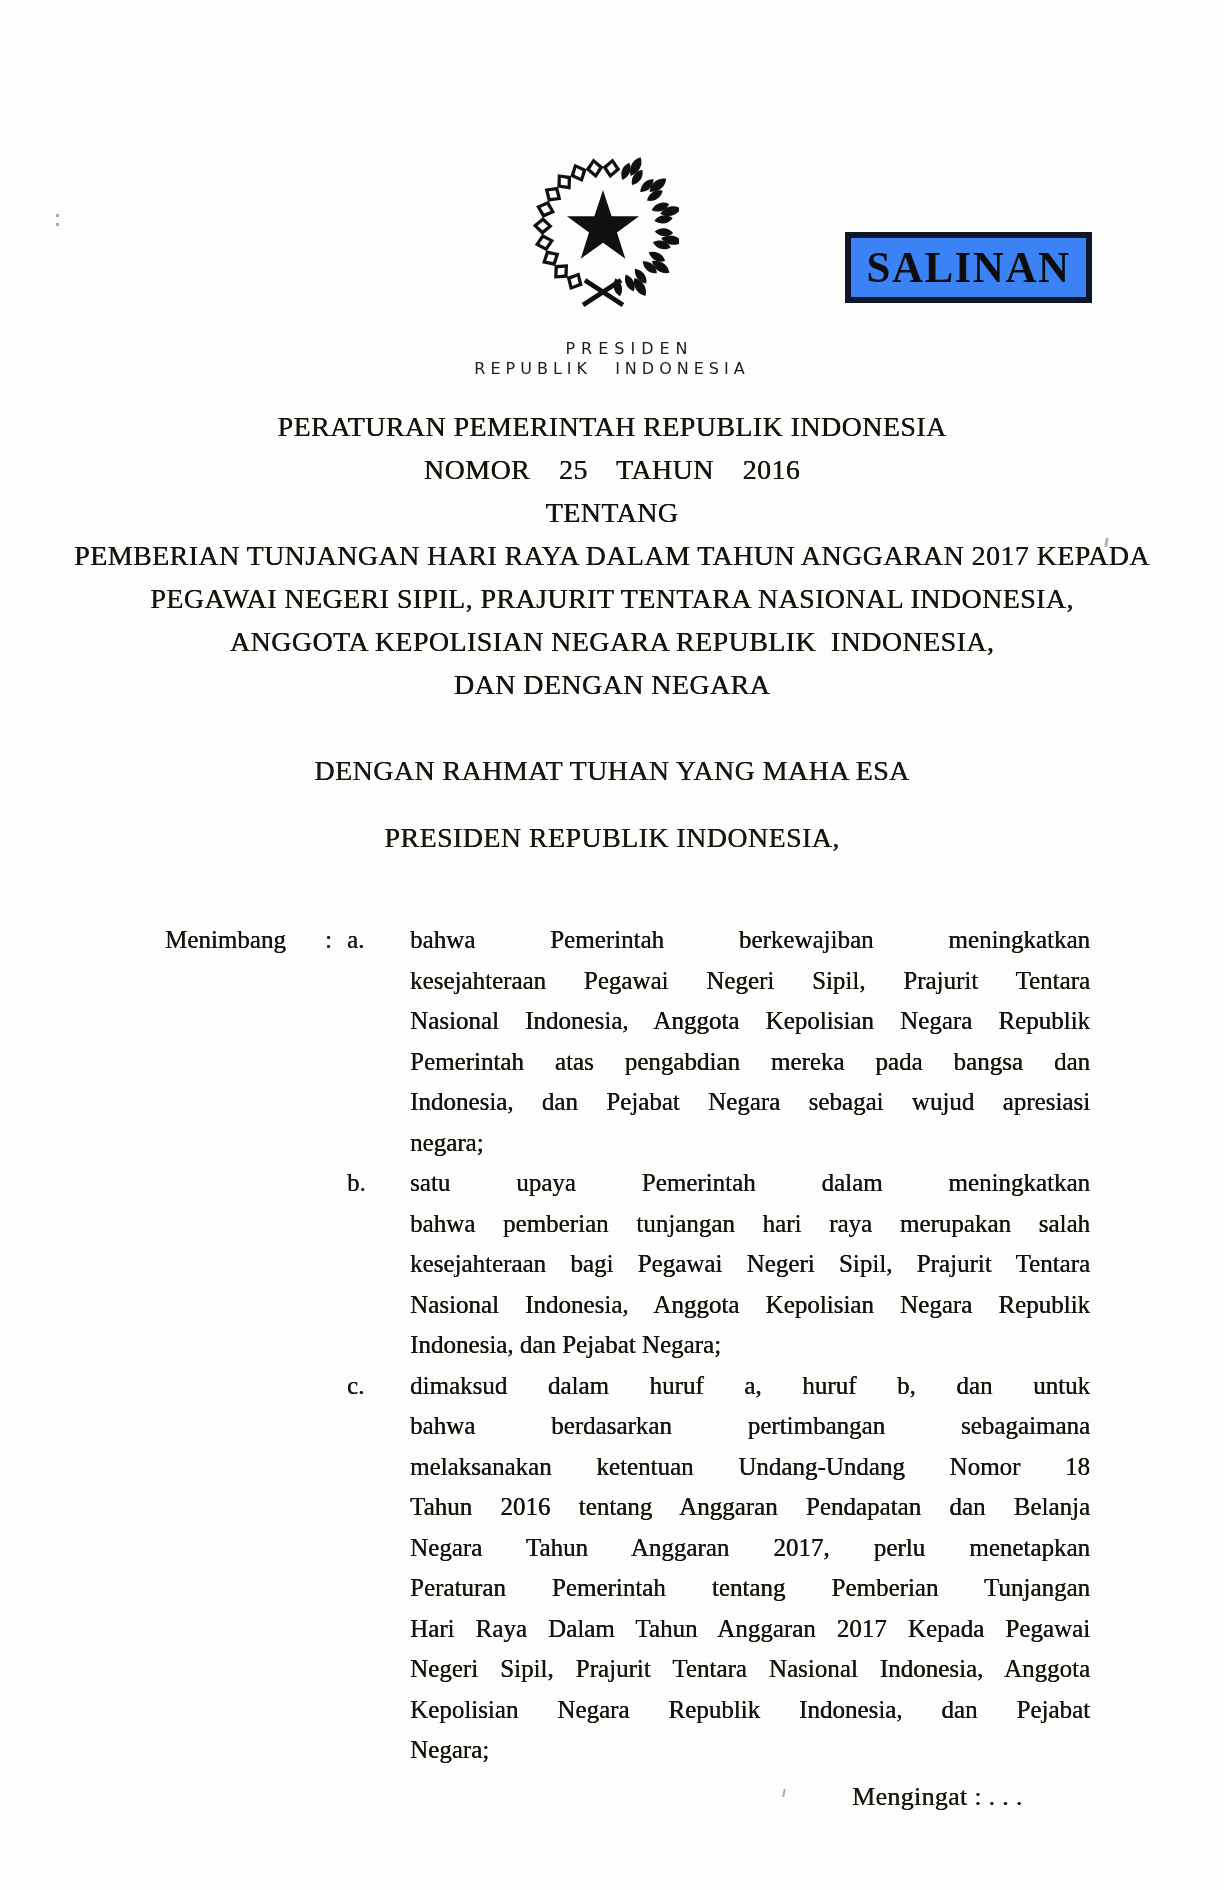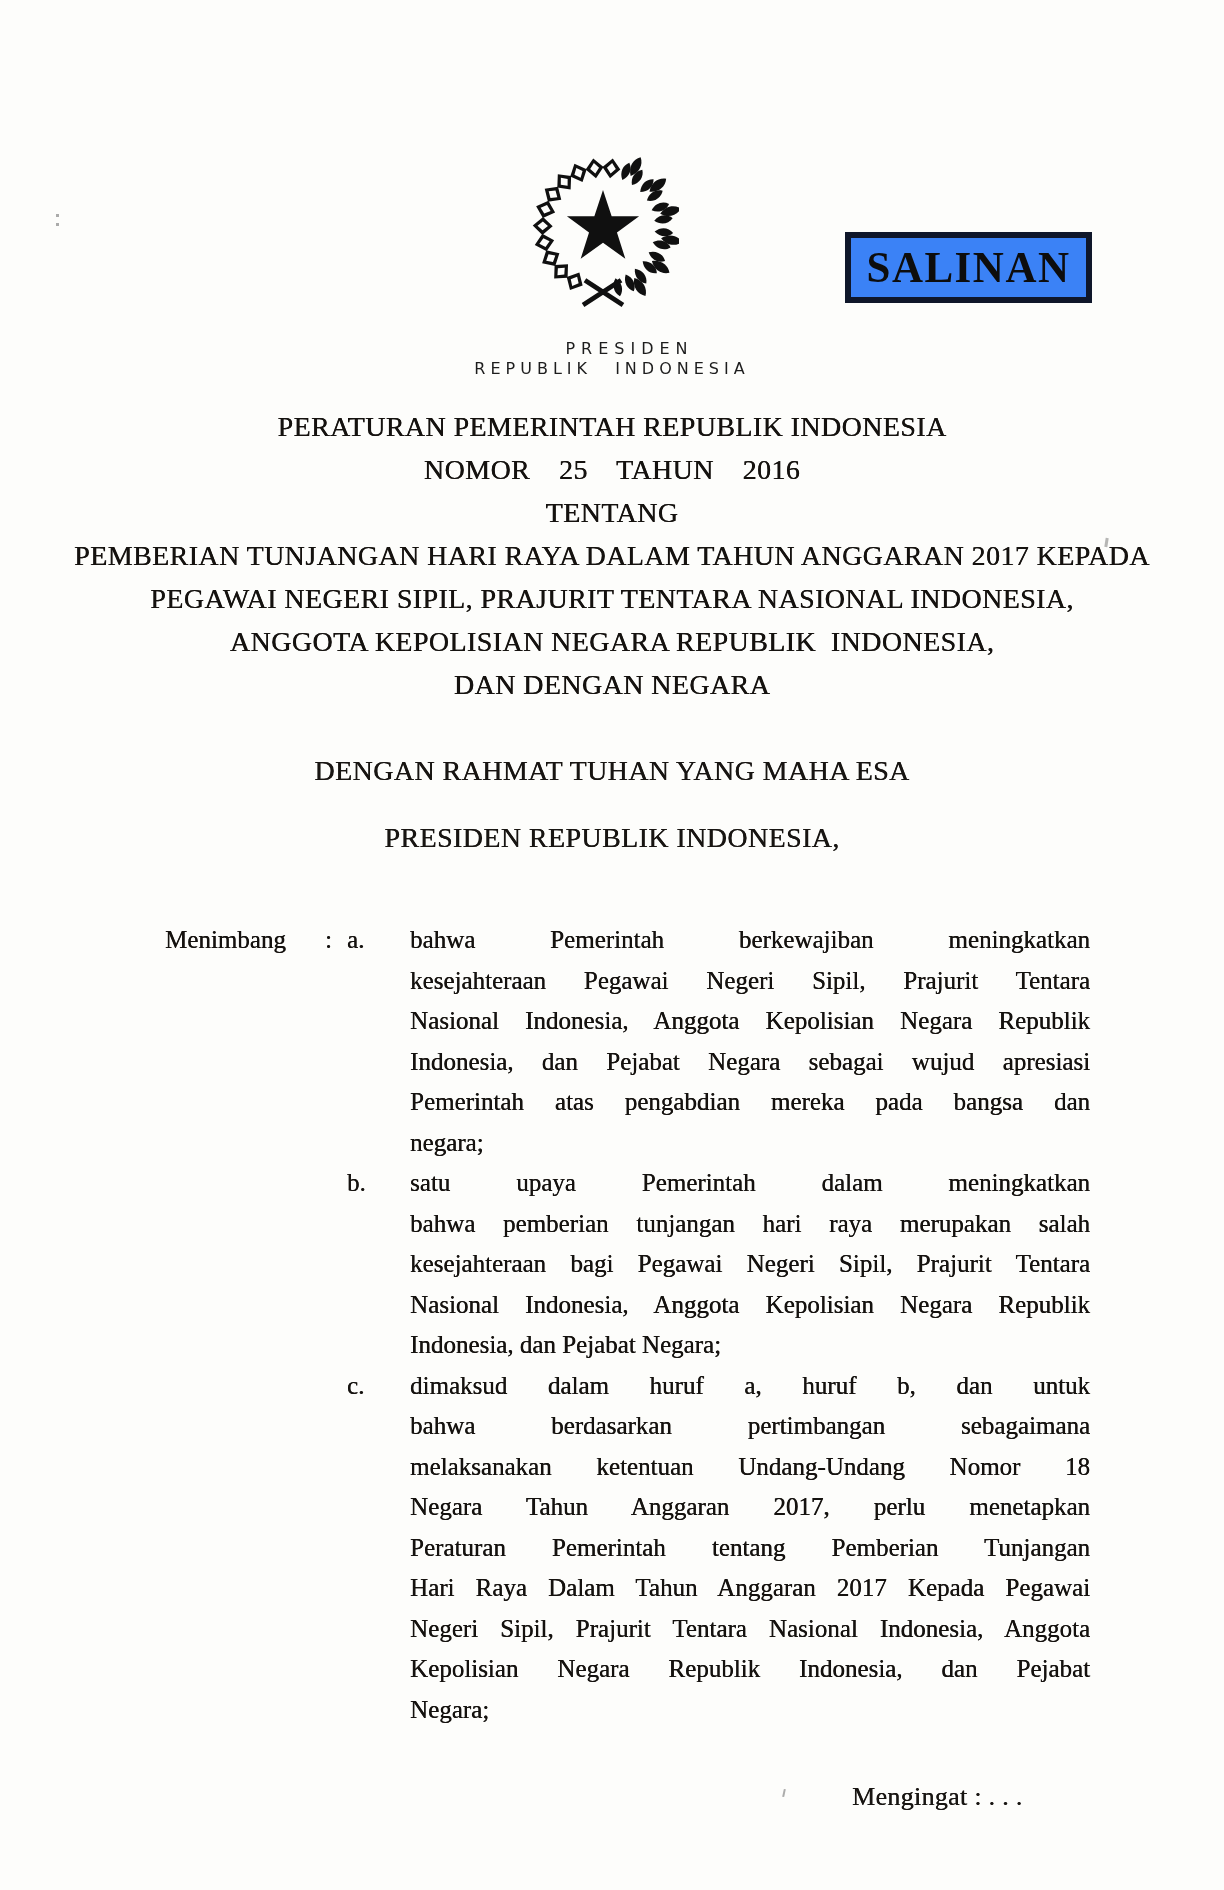--- a/index.html
+++ b/index.html
@@ -154,22 +154,22 @@
   <div class="considerations ink">
 
     <div class="crow">
       <div class="who">Menimbang</div>
       <div class="colon">:</div>
       <div class="letter">a.</div>
       <div class="ptext">
         <div class="jline">bahwa Pemerintah berkewajiban meningkatkan</div>
         <div class="jline">kesejahteraan Pegawai Negeri Sipil, Prajurit Tentara</div>
         <div class="jline">Nasional Indonesia, Anggota Kepolisian Negara Republik</div>
+        <div class="jline">Pemerintah atas pengabdian mereka pada bangsa dan</div>
         <div class="jline">Indonesia, dan Pejabat Negara sebagai wujud apresiasi</div>
-        <div class="jline">Pemerintah atas pengabdian mereka pada bangsa dan</div>
         <div class="jline last">negara;</div>
       </div>
     </div>
 
     <div class="crow">
       <div class="who"></div>
       <div class="colon"></div>
       <div class="letter">b.</div>
       <div class="ptext">
         <div class="jline">satu upaya Pemerintah dalam meningkatkan</div>
@@ -181,20 +181,21 @@
     </div>
 
     <div class="crow">
       <div class="who"></div>
       <div class="colon"></div>
       <div class="letter">c.</div>
       <div class="ptext">
         <div class="jline">dimaksud dalam huruf a, huruf b, dan untuk</div>
         <div class="jline">bahwa berdasarkan pertimbangan sebagaimana</div>
         <div class="jline">melaksanakan ketentuan Undang-Undang Nomor 18</div>
+        <div class="jline">Tahun 2016 tentang Anggaran Pendapatan dan Belanja</div>
         <div class="jline">Negara Tahun Anggaran 2017, perlu menetapkan</div>
         <div class="jline">Peraturan Pemerintah tentang Pemberian Tunjangan</div>
         <div class="jline">Hari Raya Dalam Tahun Anggaran 2017 Kepada Pegawai</div>
         <div class="jline">Negeri Sipil, Prajurit Tentara Nasional Indonesia, Anggota</div>
         <div class="jline">Kepolisian Negara Republik Indonesia, dan Pejabat</div>
         <div class="jline last">Negara;</div>
       </div>
     </div>
 
   </div>

